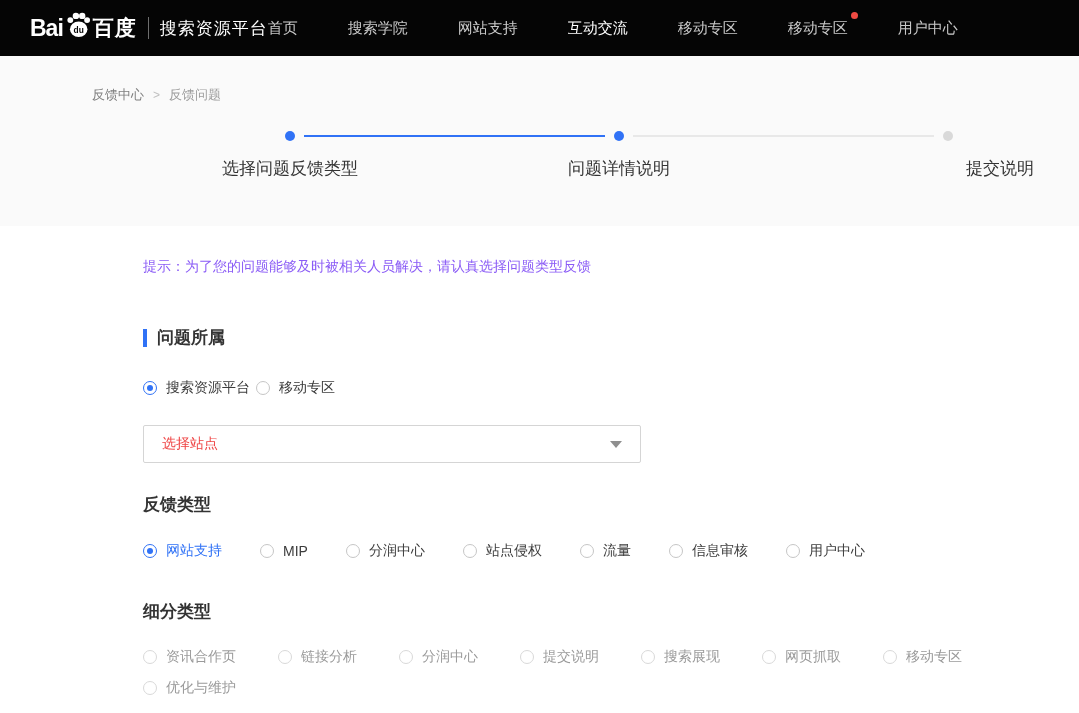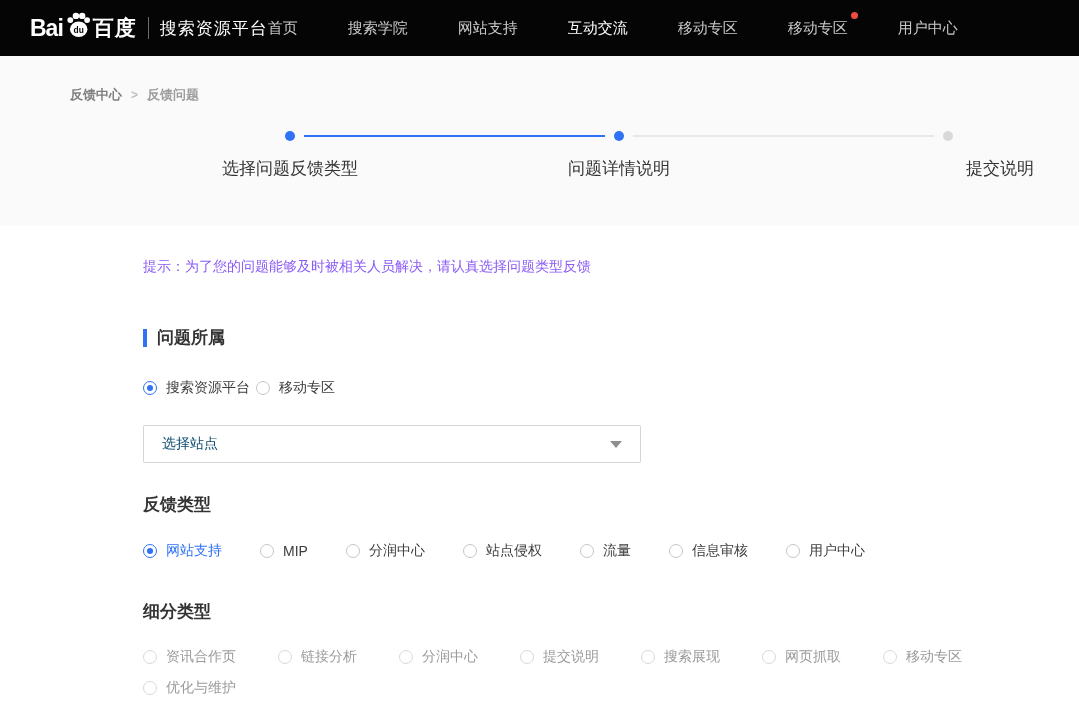--- a/index.html
+++ b/index.html
@@ -17,22 +17,22 @@
   .product { color:#fff; font-size:17px; letter-spacing:1px; }
   .nav-menu { display:flex; gap:50px; list-style:none; }
   .nav-item { color:#c9c9c9; font-size:15px; cursor:pointer; position:relative;
     white-space:nowrap; }
   .nav-item.active { color:#fff; font-weight:normal; }
   .nav-badge { position:absolute; top:-7px; right:-10px; width:7px; height:7px;
     border-radius:50%; }
 
   
   .subheader { height:170px; background:#fafafa; position:relative; }
-  .breadcrumb { padding:30px 0 0 70px; font-size:13px; display:flex;
-    align-items:center; gap:9px;font-weight:bold; }
+  .breadcrumb { padding:30px 0 0 92px; font-size:13px; display:flex;
+    align-items:center; gap:9px; }
   .crumb-link { color:#7f7f7f; cursor:pointer; }
   .crumb-sep { color:#bfbfbf; font-size:12px; }
   .crumb-current { color:#9c9c9c; }
 
   .step-dot { position:absolute; width:10px; height:10px; border-radius:50%;
     top:75px; }
   .step-dot.done { background:#3072f6; }
   .step-dot.todo { background:#d9d9d9; }
   .dot-1 { left:285px; } .dot-2 { left:614px; } .dot-3 { left:943px; }
   .step-line { position:absolute; height:2px; top:79px; }
@@ -65,21 +65,21 @@
     border-radius:50%; background:#fff; margin-right:9px; position:relative; }
   .radio-item.checked .radio-circle { border-color:#3072f6; }
   .radio-item.checked .radio-circle::after { content:""; position:absolute;
     left:3px; top:3px; width:6px; height:6px; border-radius:50%; background:#3072f6; }
   .radio-item.blue-label { color:#3072f6; }
   .radio-item.muted { color:#9a9a9a; }
   .radio-item.muted .radio-circle { border-color:#d9d9d9; }
 
   .select-box { width:498px; height:38px; margin-top:28px; border:1px solid #d5d5d5;
     border-radius:2px; background:#fff; display:flex; align-items:center;
-    justify-content:space-between; padding:0 18px; font-size:14px; color:#0c4a6e;
+    justify-content:space-between; padding:0 18px; font-size:14px; color:#ef4444;
     cursor:pointer; }
   .caret { width:0; height:0; border-left:6px solid transparent;
     border-right:6px solid transparent; border-top:7px solid #8f8f8f; }
 </style>
 </head>
 <body>
 
 <div class="topnav">
   <div class="logo">
     <span class="logo-bai">Bai</span>

